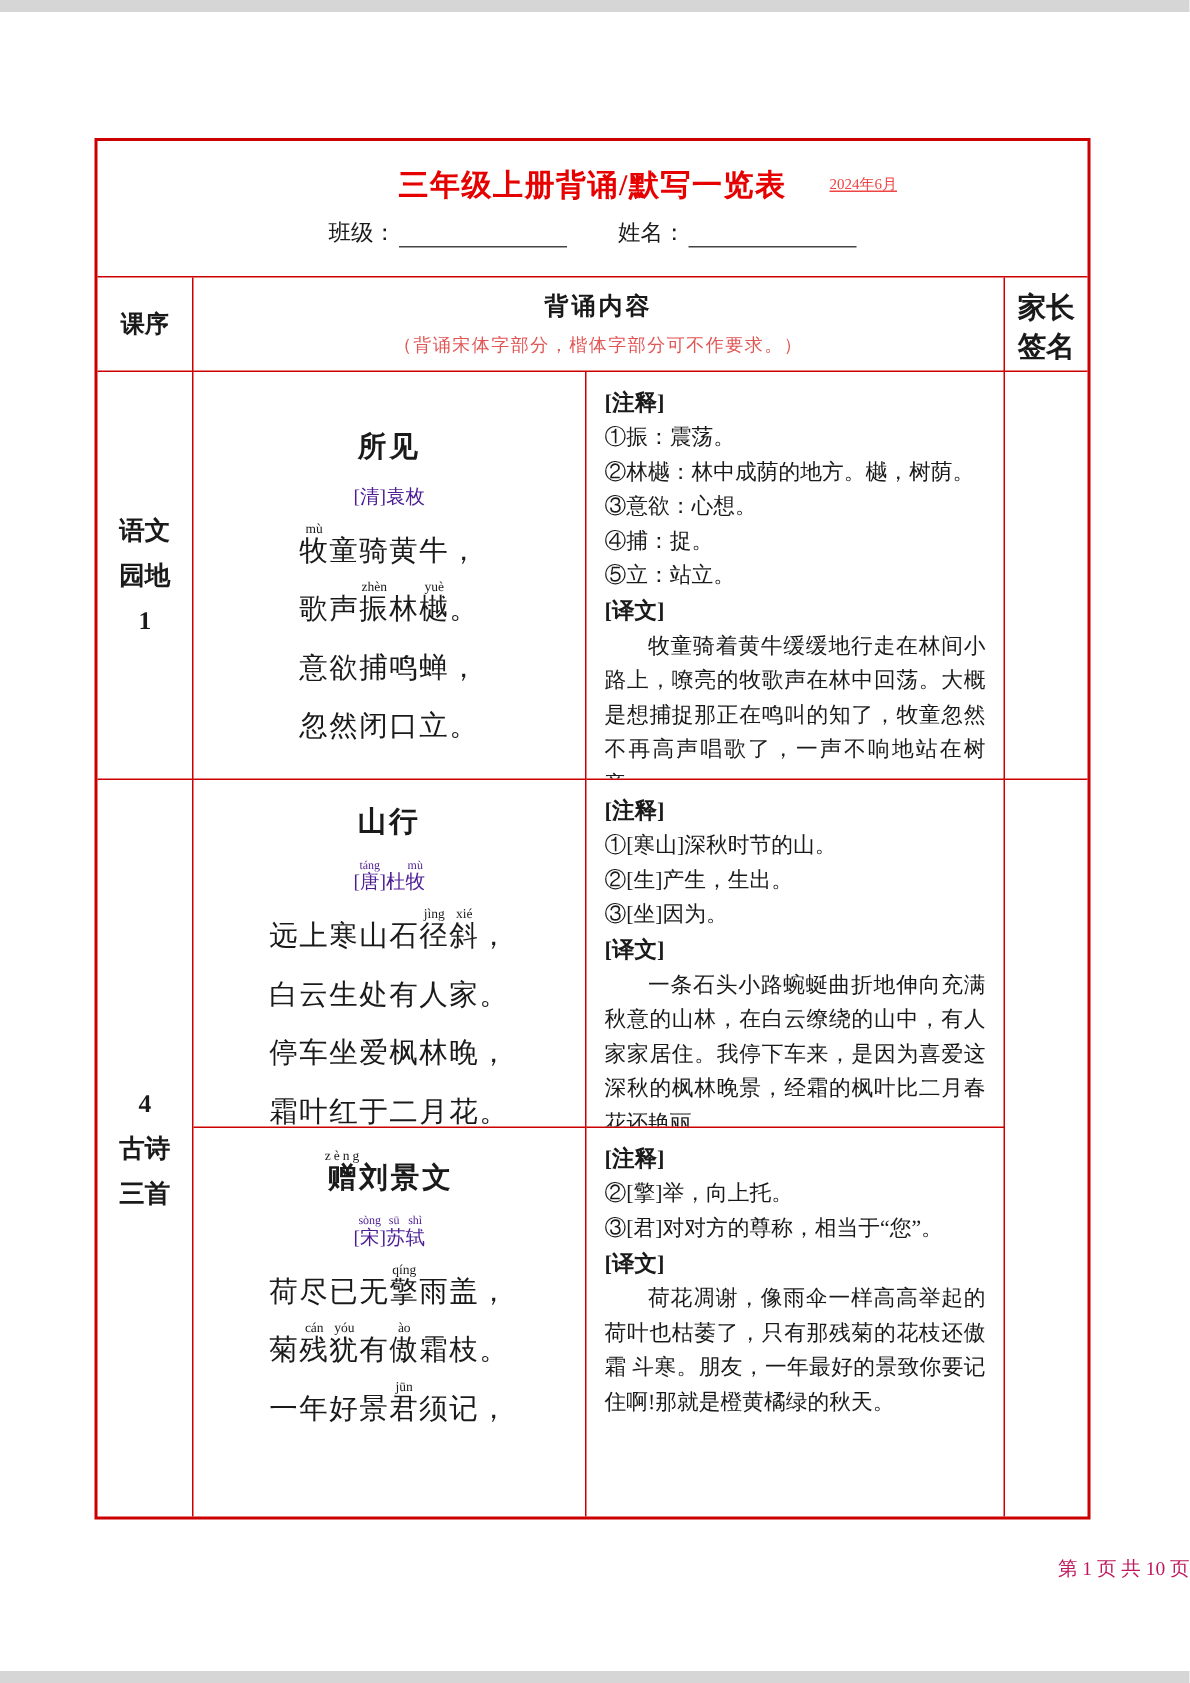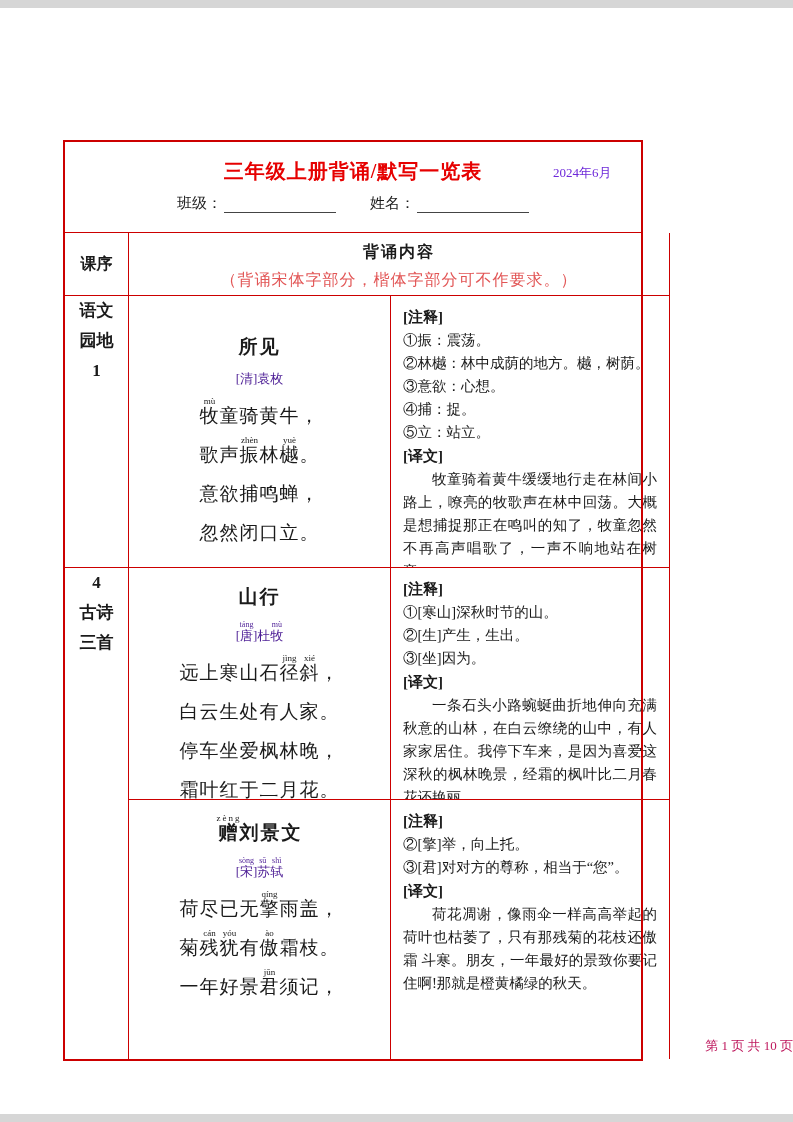--- a/index.html
+++ b/index.html
@@ -10,45 +10,45 @@
     position: relative;
     overflow: hidden;
   }
   .edge-strip { position: absolute; left: 0; width: 793px; background: #d6d6d6; }
   .edge-strip.top { top: 0; height: 8px; }
   .edge-strip.bottom { bottom: 0; height: 8px; }
 
   .doc-table {
     position: absolute;
     left: 63px; top: 92px;
-    width: 580px; height: 921px;
+    width: 664px; height: 921px;
     border: 2.5px solid var(--border-red, #cc0000);
     background: #ffffff;
-    margin-top: 48px;
   }
 
   
   .top-section {
     position: relative;
     height: 91px;
     border-bottom: 1.5px solid var(--border-red, #cc0000);
   }
   .title-line { position: relative; text-align: center; padding-top: 16px; height: 52px; }
   .doc-title {
     color: var(--title-red, #e60000);
     font-weight: bold;
     font-size: 20px;
     letter-spacing: 1px;
   }
   .doc-date {
     position: absolute;
     left: 488px; top: 22px;
-    font-size: 13px;
-    color: #6d28d9;
+    font-size: 10px;
+    color: #ef4444;
     font-weight: normal;
+    text-decoration: underline;
   }
   .class-line { text-align: center; font-size: 15px; }
   .blank {
     display: inline-block;
     width: 112px; height: 15px;
     border-bottom: 1px solid #444;
     vertical-align: bottom;
     margin-left: 2px;
   }
   .class-gap { display: inline-block; width: 34px; }
@@ -65,25 +65,25 @@
     border-bottom: 1.5px solid var(--border-red, #cc0000);
     overflow: hidden;
   }
   .cell.last-col { border-right: none; }
   .cell.last-row { border-bottom: none; }
 
   
   .hdr-lesson { grid-column: 1; grid-row: 1; display: flex; align-items: center; justify-content: center; font-weight: bold; font-size: 16px; }
   .hdr-content { grid-column: 2 / span 2; grid-row: 1; text-align: center; padding-top: 9px; }
   .hdr-content .hdr-content-title { font-weight: bold; font-size: 16px; letter-spacing: 2px; }
-  .hdr-content .hdr-content-note { margin-top: 7px; font-size: 16px; color: var(--note-red, #e25555); letter-spacing: 1px; }
+  .hdr-content .hdr-content-note { margin-top: 7px; font-size: 12px; color: var(--note-red, #e25555); letter-spacing: 1px; }
   .hdr-sign { grid-column: 4; grid-row: 1; text-align: center; padding-top: 8px; font-weight: bold; font-size: 19px; line-height: 26px; }
 
   
-  .lesson-cell { display: flex; flex-direction: column; align-items: center; justify-content: flex-start; font-weight: bold; font-size: 17px; }
+  .lesson-cell { display: flex; flex-direction: column; align-items: center; justify-content: center; font-weight: bold; font-size: 17px; }
   .lesson-cell div { line-height: 30px; }
   .lesson-1 { grid-column: 1; grid-row: 2; }
   .lesson-2 { grid-column: 1; grid-row: 3 / span 2; }
 
   
   .sign-1 { grid-column: 4; grid-row: 2; }
   .sign-2 { grid-column: 4; grid-row: 3 / span 2; }
 
   
   .poem-cell { text-align: center; }

